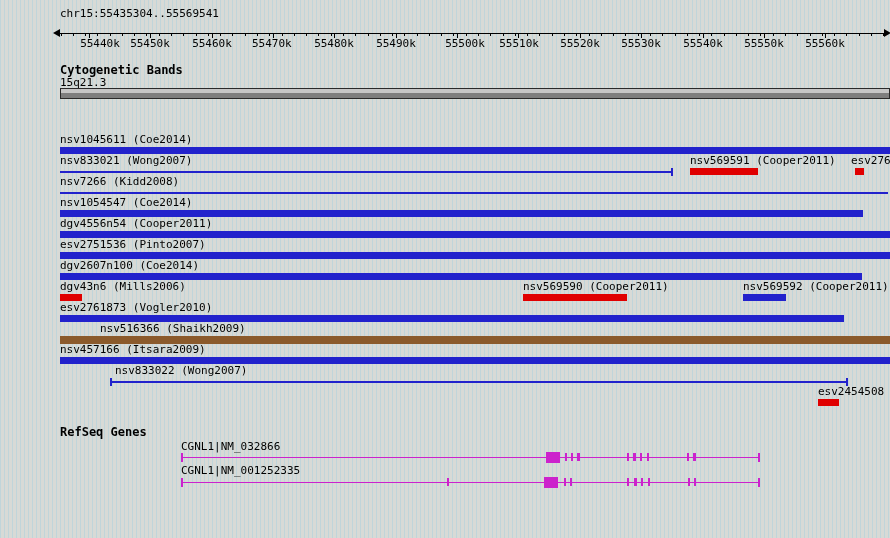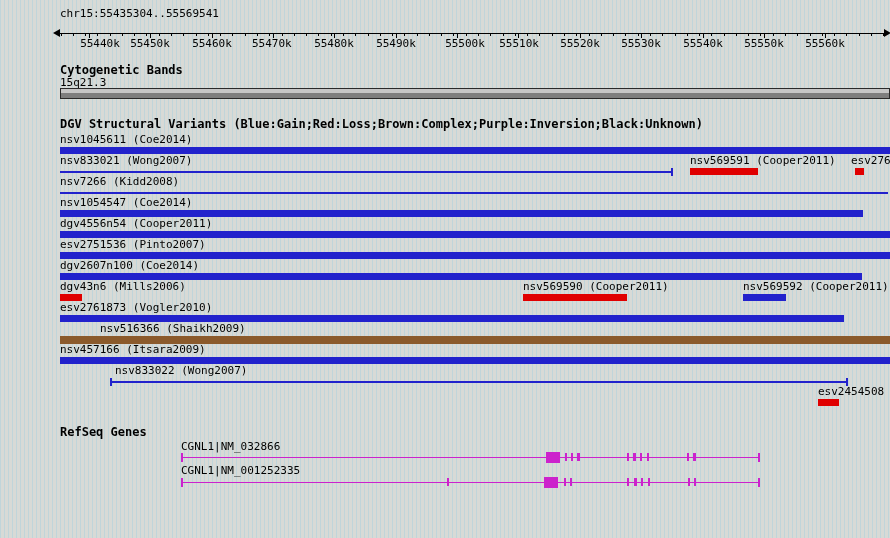--- a/index.html
+++ b/index.html
@@ -129,21 +129,20 @@
         <div class="abs lbl" style="left: 743px; top: 38px; width: 42px; text-align: center;">55550k</div>
         <div class="abs" style="left: 824.5px; top: 34px; width: 1px; height: 4px; background: rgb(0, 0, 0);"></div>
         <div class="abs lbl" style="left: 804px; top: 38px; width: 42px; text-align: center;">55560k</div>
       </div>
   </div>
 
   <div class="abs hdr" style="left:60px;top:64px;">Cytogenetic Bands</div>
   <div class="abs lbl" style="left:60px;top:77px;">15q21.3</div>
   <div class="abs band" style="left:60px;top:88px;width:830px;height:11px;"></div>
 
-  <div class="abs hdr" style="left:60px;top:118px;">DGV Structural Variants (Blue:Gain;Red:Loss;Brown:Complex;Purple:Inversion;Black:Unknown)</div>
   <div id="variants">
       <div class="abs lbl" style="left: 60px; top: 134px;">nsv1045611 (Coe2014)</div>
       <div class="abs" style="left: 60px; top: 147px; width: 830px; height: 7px; background: rgb(34, 34, 204);"></div>
       <div class="abs lbl" style="left: 60px; top: 155px;">nsv833021 (Wong2007)</div>
       <div class="abs" style="left: 60px; top: 171px; width: 612px; height: 2px; background: rgb(34, 34, 204);"></div>
       <div class="abs" style="left: 671px; top: 168px; width: 2px; height: 8px; background: rgb(34, 34, 204);"></div>
       <div class="abs lbl" style="left: 690px; top: 155px;">nsv569591 (Cooper2011)</div>
       <div class="abs" style="left: 690px; top: 168px; width: 68px; height: 7px; background: rgb(224, 0, 0);"></div>
       <div class="abs lbl" style="left: 851px; top: 155px;">esv276</div>
       <div class="abs" style="left: 855px; top: 168px; width: 9px; height: 7px; background: rgb(224, 0, 0);"></div>

